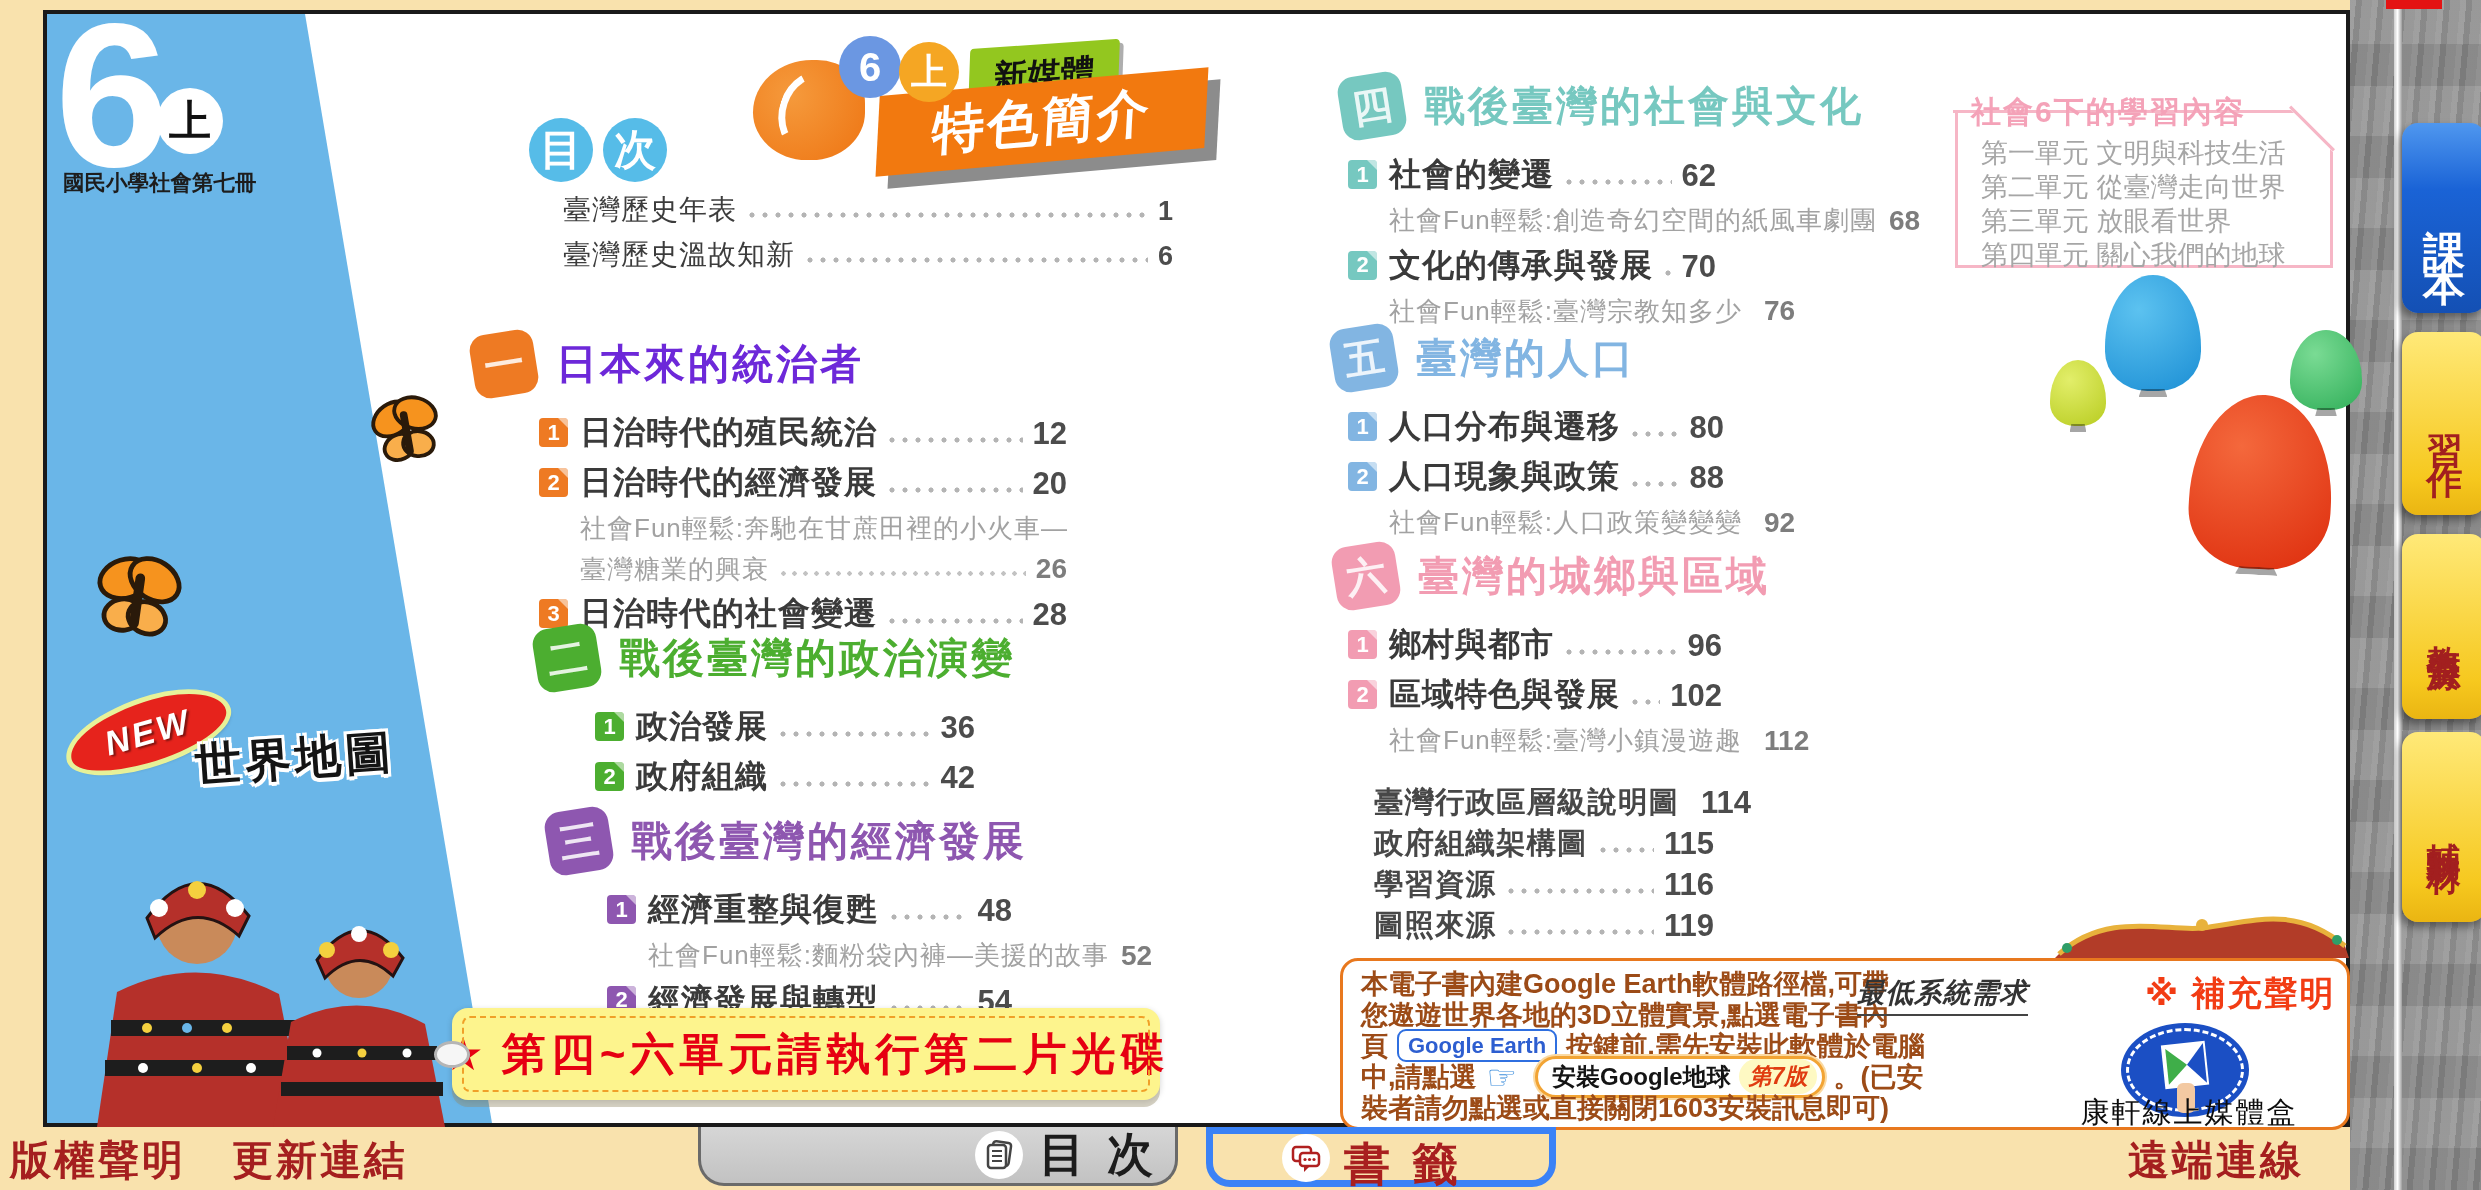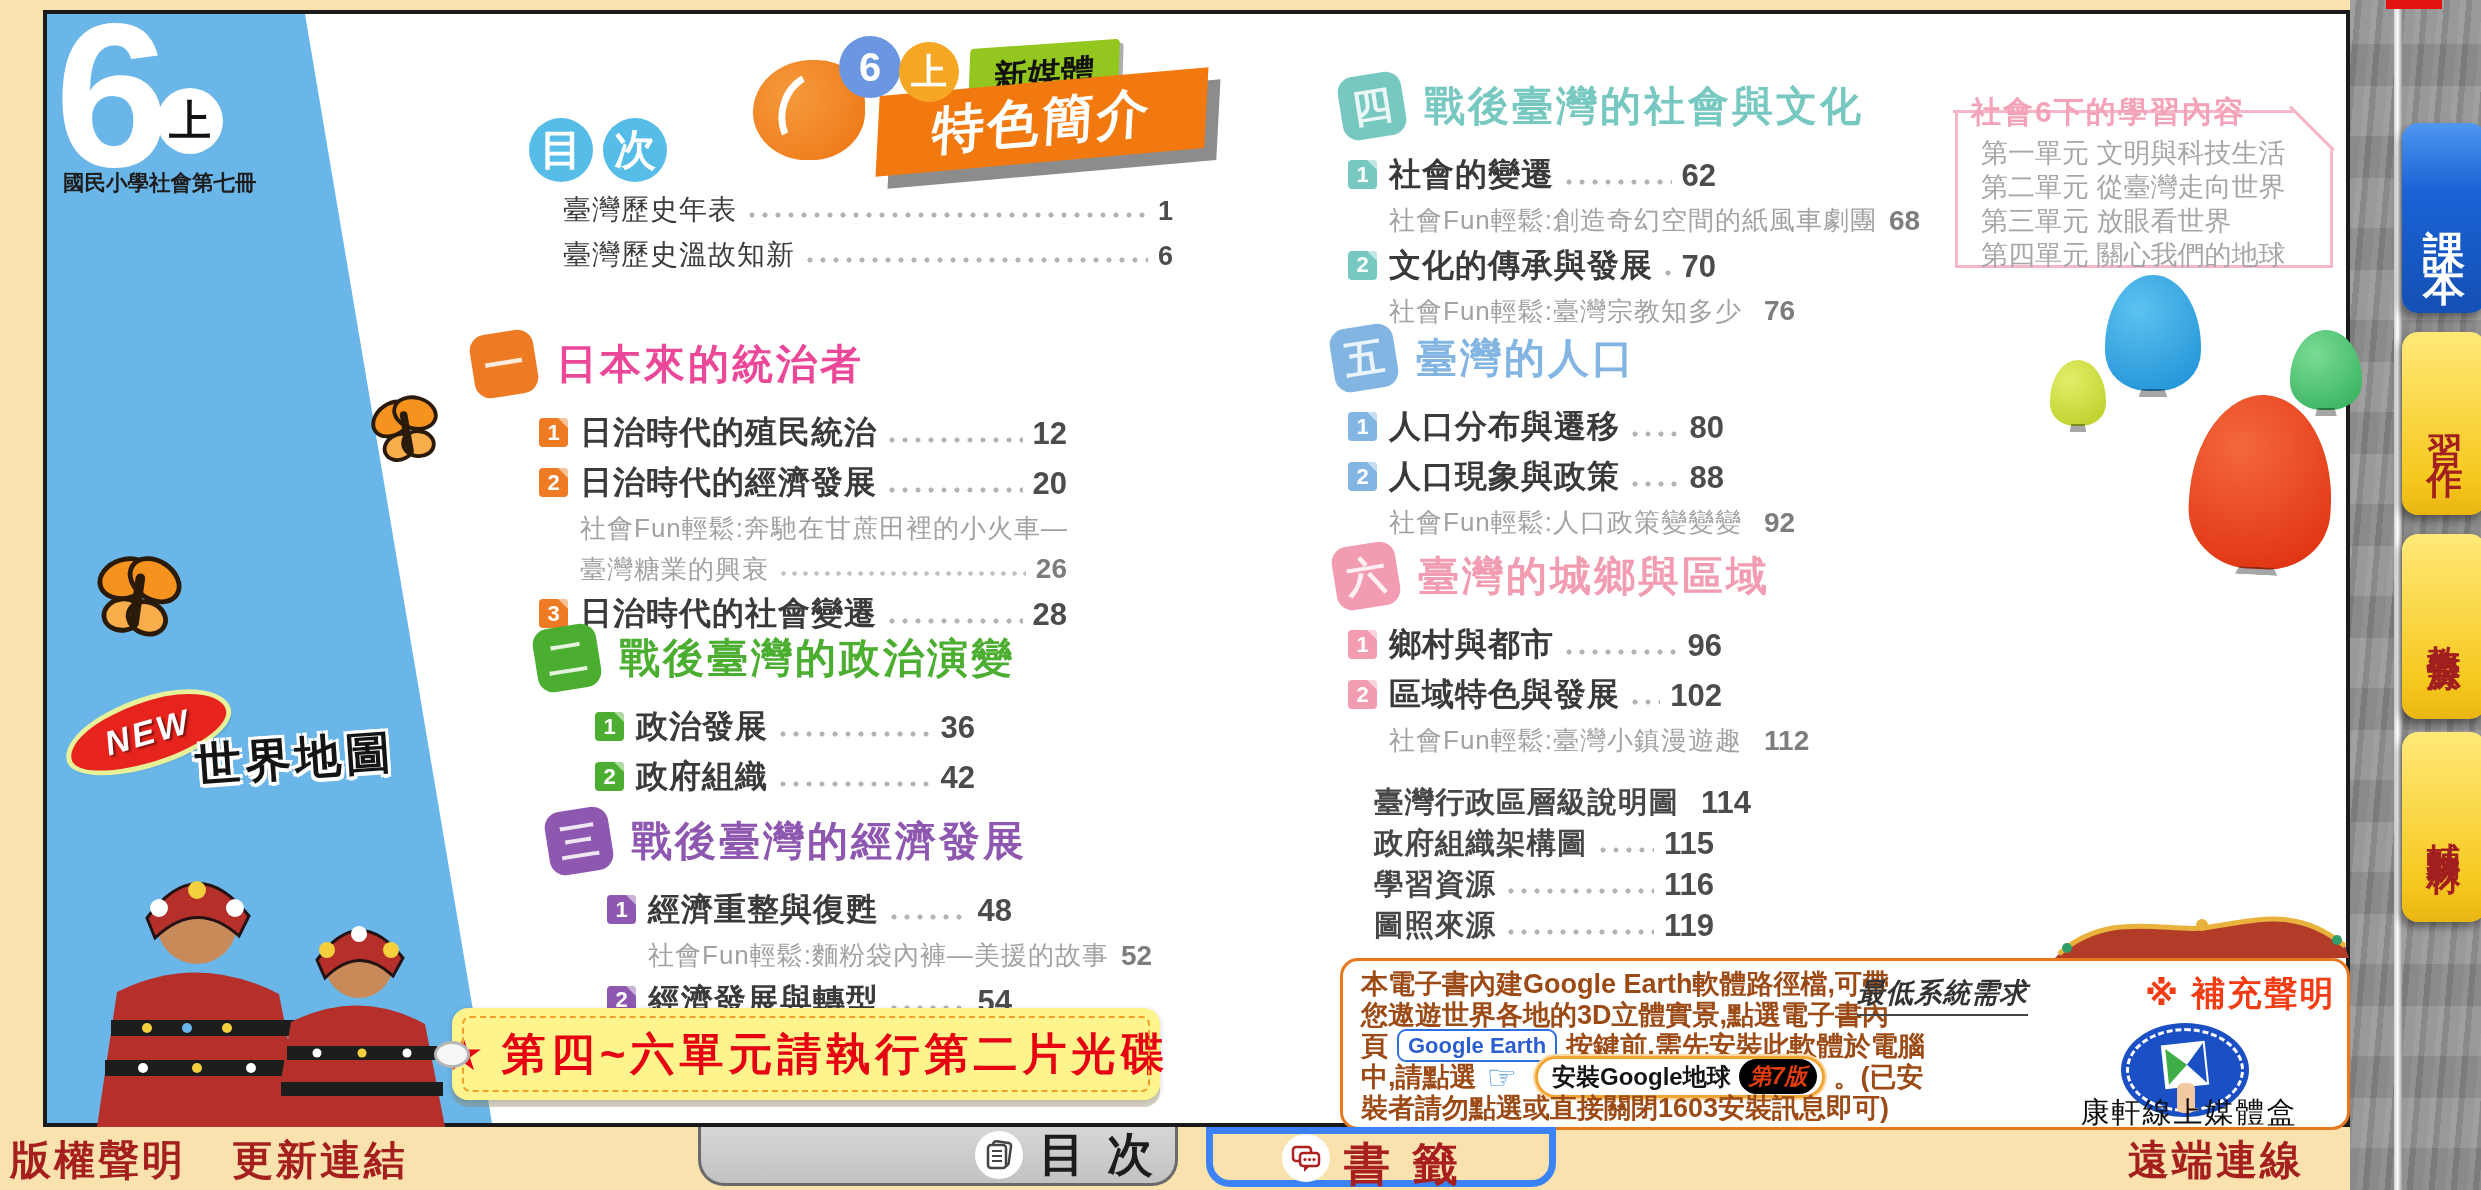--- a/index.html
+++ b/index.html
@@ -109,21 +109,21 @@
   .gbox{position:absolute;left:1293px;top:944px;width:1010px;height:172px;background:#fff;
     border:3.5px solid #e8781e;border-radius:18px;box-sizing:border-box;}
   .gtext{position:absolute;left:18px;top:7px;}
   .gline{display:flex;align-items:center;height:31px;font-size:27px;color:#9c4b17;font-weight:600;white-space:nowrap;}
   .ge-btn{border:2.5px solid #2f6fe0;border-radius:9px;color:#2d5ed0;font-size:22px;font-weight:600;
     background:#fff;height:29px;display:inline-flex;align-items:center;padding:0 9px;margin:12px 9px;}
   .hand{color:#4090dd;font-size:34px;margin:0 10px;font-family:"DejaVu Sans",sans-serif;}
   .pill{border:3px solid #f2a434;border-radius:999px;background:#fff;display:inline-flex;align-items:center;
     height:36px;padding:0 5px 0 14px;margin:0 8px;box-shadow:0 0 0 2px #fbd9a0;}
   .pill .ptxt{font-size:24px;font-weight:800;color:#141414;}
-  .pill .pver{font-size:23px;font-weight:800;font-style:italic;color:#e03c10;background:#000000;
+  .pill .pver{font-size:23px;font-weight:800;font-style:italic;color:#e03c10;background:#fef9c3;
     border-radius:999px;padding:2px 10px;margin-left:8px;}
   .sysreq{position:absolute;left:514px;top:14px;font-size:27.5px;font-style:italic;font-weight:700;
     color:#333;border-bottom:2.5px solid #444;padding-bottom:3px;letter-spacing:1px;}
   .supp{position:absolute;left:802px;top:10px;font-size:34px;font-weight:800;color:#f23c14;letter-spacing:2px;}
   .kx-logo{position:absolute;left:778px;top:62px;width:128px;height:94px;background:#1b4fc4;border-radius:50%;}
   .kx-logo::before{content:"";position:absolute;left:5px;top:5px;right:5px;bottom:5px;border:3px dashed #fff;border-radius:50%;}
   .kx-text{position:absolute;left:706px;top:132px;width:280px;text-align:center;font-size:29px;font-weight:400;
     color:#0c0c0c;letter-spacing:2px;z-index:2;}
   
   .blink{position:absolute;top:1133px;font-size:41px;font-weight:800;color:#a51f1f;letter-spacing:3px;
@@ -237,21 +237,21 @@
     <div class="row front">
       <span class="lbl">臺灣歷史溫故知新</span>
       <span class="leader"></span>
       <span class="pg">6</span>
     </div>
   </div>
 
   <div class="chapter" style="left:425px;top:318px;">
     <div class="chap-head">
       <span class="cbadge" style="background: rgb(238, 122, 35);">一</span>
-      <span class="ctitle" style="color: #ec4899;">日本來的統治者</span>
+      <span class="ctitle" style="color: #6d28d9;">日本來的統治者</span>
     </div>
     <div class="rowset" style="position:static;width:528px;margin-left:67px;">
       <div class="row">
         <span class="nb" style="background: rgb(238, 122, 35);">1</span>
         <span class="lbl">日治時代的殖民統治</span>
         <span class="leader"></span>
         <span class="pg">12</span>
       </div>
       <div class="row">
         <span class="nb" style="background: rgb(238, 122, 35);">2</span>

